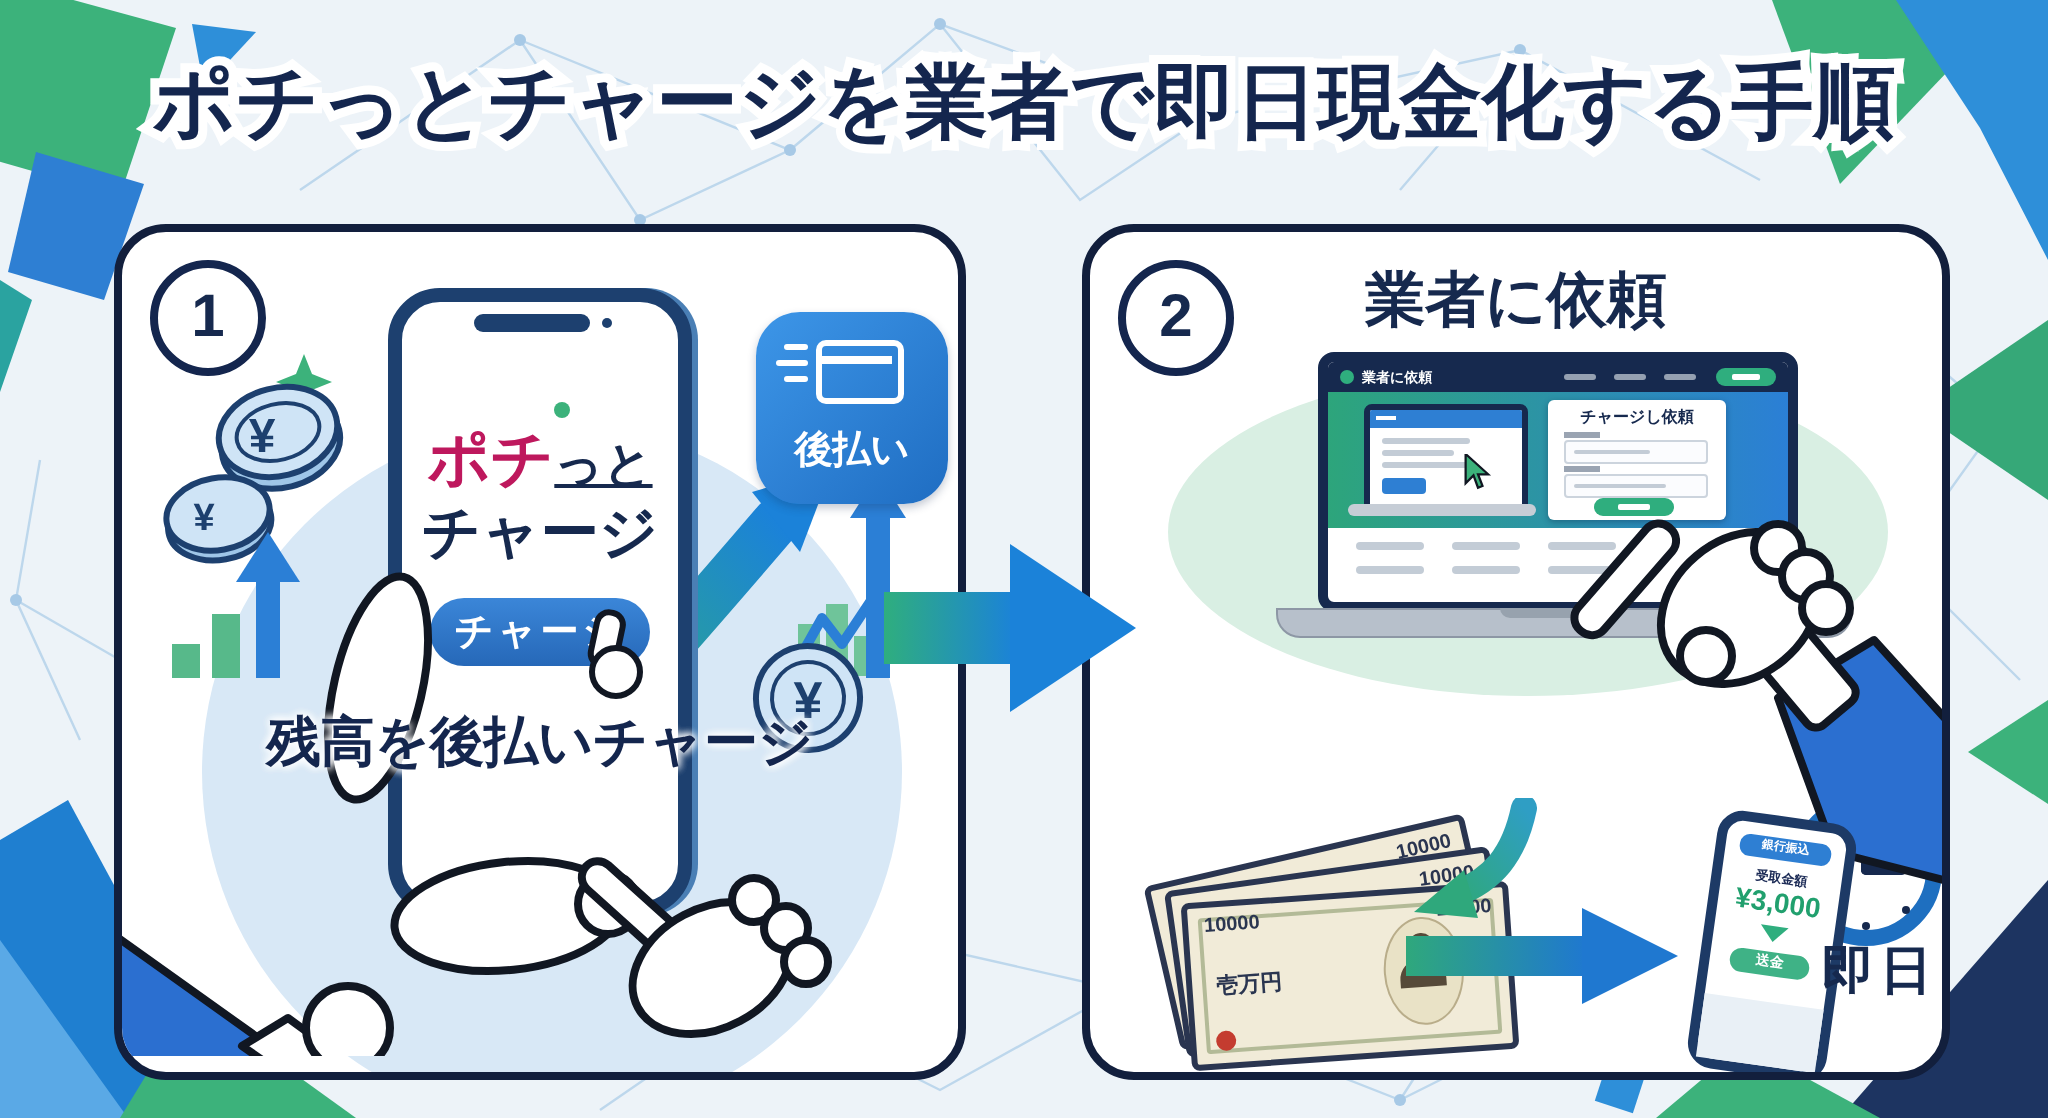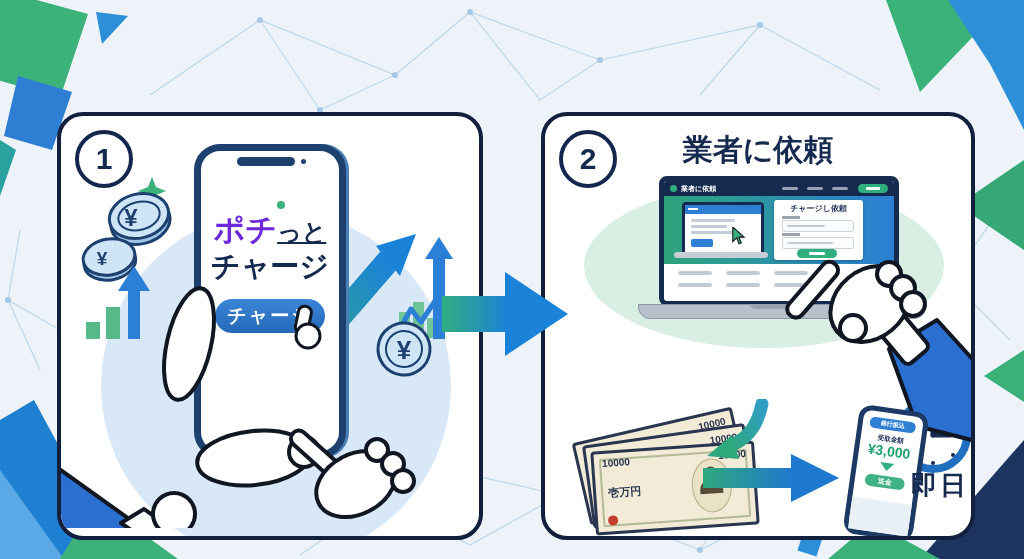--- a/index.html
+++ b/index.html
@@ -99,20 +99,21 @@
       <polygon points="886,0 1008,0 920,92" fill="#3cb27b"></polygon>
       <polygon points="948,0 1024,0 1024,130 990,64" fill="#2e8fd9"></polygon>
       <polygon points="1024,160 1024,250 958,205" fill="#36a878"></polygon>
       <polygon points="1024,350 1024,402 984,376" fill="#3cb27b"></polygon>
       <polygon points="1024,440 1024,559 920,559" fill="#1d3461"></polygon>
       <polygon points="872,522 940,559 828,559" fill="#3cb27b"></polygon>
       <rect x="800" y="534" width="20" height="20" fill="#2e8fd9" transform="rotate(18 810 544)"></rect>
     </g>
   </svg>
 
+  <div id="title" class="abs">ポチっとチャージを業者で即日現金化する手順</div>
 
   <div class="panel abs" style="left:57px;top:112px;width:418px;height:420px;">
 
     <div class="abs" style="left:40px;top:95px;width:350px;height:350px;border-radius:50%;background:#d8e8f6;z-index:1;"></div>
 
     <svg class="abs" width="418" height="412" viewBox="0 0 418 412" style="left:0;top:0;z-index:2;">
       <defs>
         <linearGradient id="swoosh" x1="0" y1="1" x2="1" y2="0">
           <stop offset="0" stop-color="#2fae7e"></stop>
             <stop offset="1" stop-color="#1b82d9"></stop>
@@ -162,30 +163,38 @@
       </g>
       <text x="70" y="110" font-size="24" font-weight="bold" fill="#1d406f" text-anchor="middle">¥</text>
       <text x="41" y="149" font-size="19" font-weight="bold" fill="#1d406f" text-anchor="middle">¥</text>
       <text x="343" y="243" font-size="26" font-weight="bold" fill="#1d406f" text-anchor="middle">¥</text>
     </svg>
 
     <div id="phone1" class="abs">
       <div id="notch1" class="abs"></div>
       <div id="notchdot" class="abs"></div>
       <div class="logo1 abs" style="top:58px;left:0;">
-        <span style="font-size:31px;color:#6d28d9;">ポチ</span><span style="font-size:24px;color:#16294e;text-decoration:underline;">っと</span>
+        <span style="font-size:31px;color:#be185d;">ポチ</span><span style="font-size:24px;color:#16294e;text-decoration:underline;">っと</span>
       </div>
       <div class="abs" style="left:76px;top:50px;width:8px;height:8px;background:#3cb27b;border-radius:50%;"></div>
       <div class="logo1 abs" style="top:96px;left:0;font-size:29px;color:#16294e;">チャージ</div>
       <div class="abs" style="left:14px;top:148px;width:110px;height:34px;border-radius:18px;
                   background:linear-gradient(#3b86d8,#2668b8);display:flex;align-items:center;justify-content:center;">
         <span style="color:#fff;font-size:19px;font-weight:800;letter-spacing:2px;">チャージ</span>
       </div>
     </div>
 
+    <div id="badge" class="abs">
+      <div class="speed abs" style="left:14px;top:16px;width:12px;"></div>
+      <div class="speed abs" style="left:10px;top:24px;width:16px;"></div>
+      <div class="speed abs" style="left:14px;top:32px;width:12px;"></div>
+      <div class="card abs"></div>
+      <div class="slot abs" style="width:38px;"></div>
+      <div class="lbl abs">後払い</div>
+    </div>
 
     <svg class="abs" width="418" height="412" viewBox="0 0 418 412" style="left:0;top:0;z-index:4;">
       <g fill="#ffffff" stroke="#111722" stroke-width="4" stroke-linejoin="round">
 
         <polygon points="-6,350 106,430 -6,430" fill="#2b6fd0"></polygon>
         <polygon points="83,393 120,420 96,432 60,407"></polygon>
         <circle cx="113" cy="398" r="21"></circle>
 
         <ellipse cx="128" cy="228" rx="22" ry="57" transform="rotate(13 128 228)"></ellipse>
 
@@ -203,20 +212,21 @@
           <circle cx="247" cy="220" r="12"></circle>
         </g>
       </g>
     </svg>
 
     <div class="abs numcircle" style="left:14px;top:14px;">
       <span>1</span>
     </div>
 
     <div class="caption abs" style="left:0;top:238px;">
+      <div>残高を後払いチャージ</div>
     </div>
   </div>
 
   <svg class="abs" width="140" height="100" viewBox="0 0 140 100" style="left:440px;top:264px;z-index:5;">
     <defs>
       <linearGradient id="bigarrow" x1="0" y1="0" x2="1" y2="0">
         <stop offset="0" stop-color="#2fae7e"></stop>
           <stop offset="1" stop-color="#1b82d9"></stop>
       </linearGradient>
     </defs>

